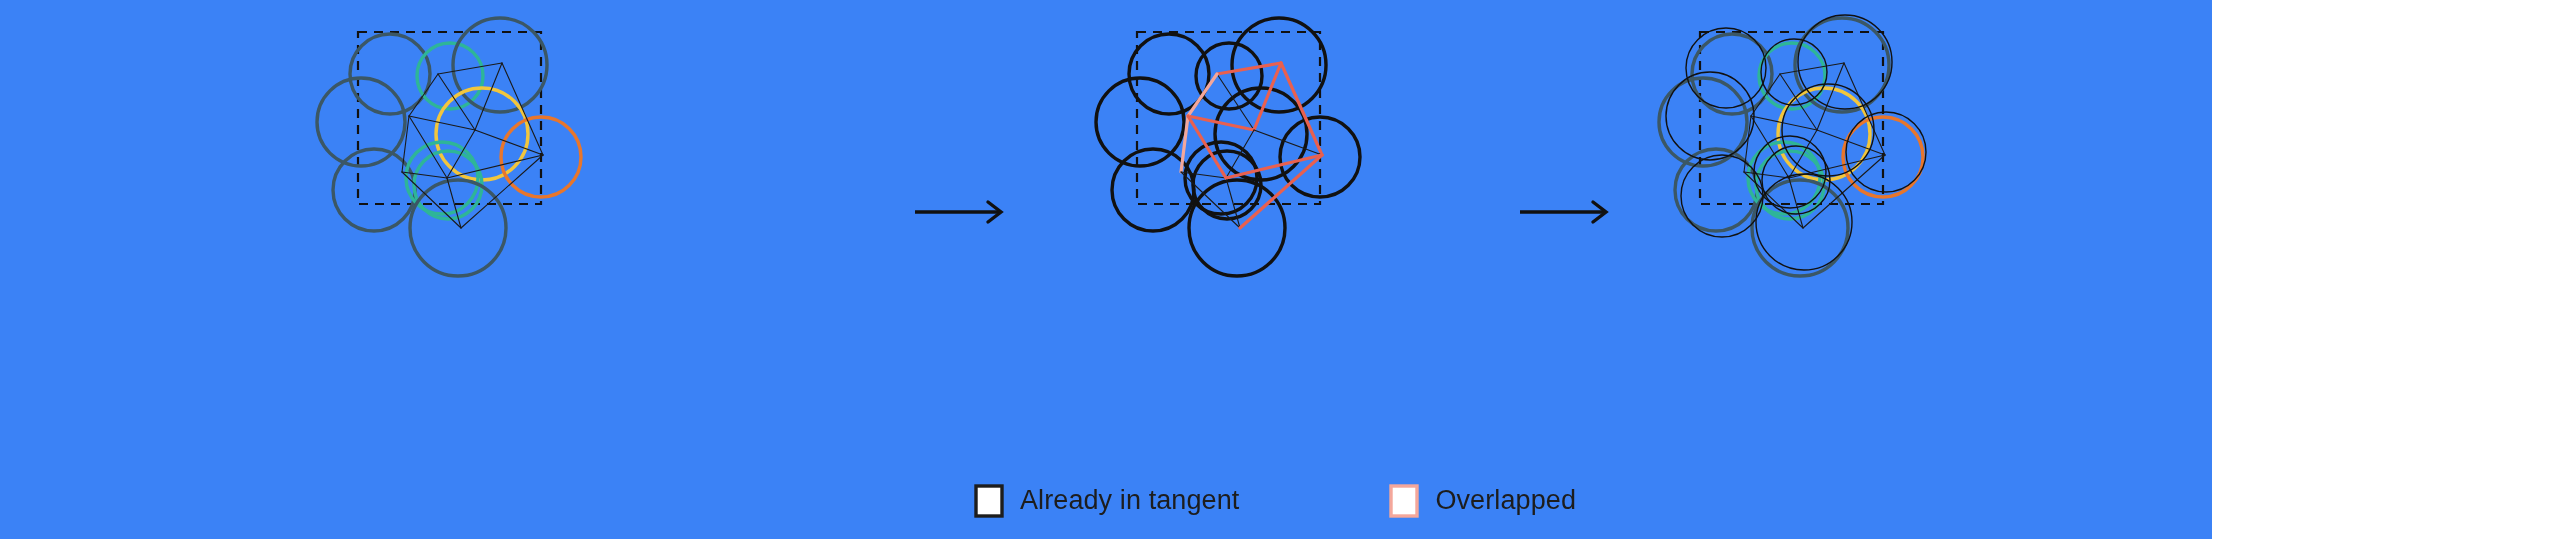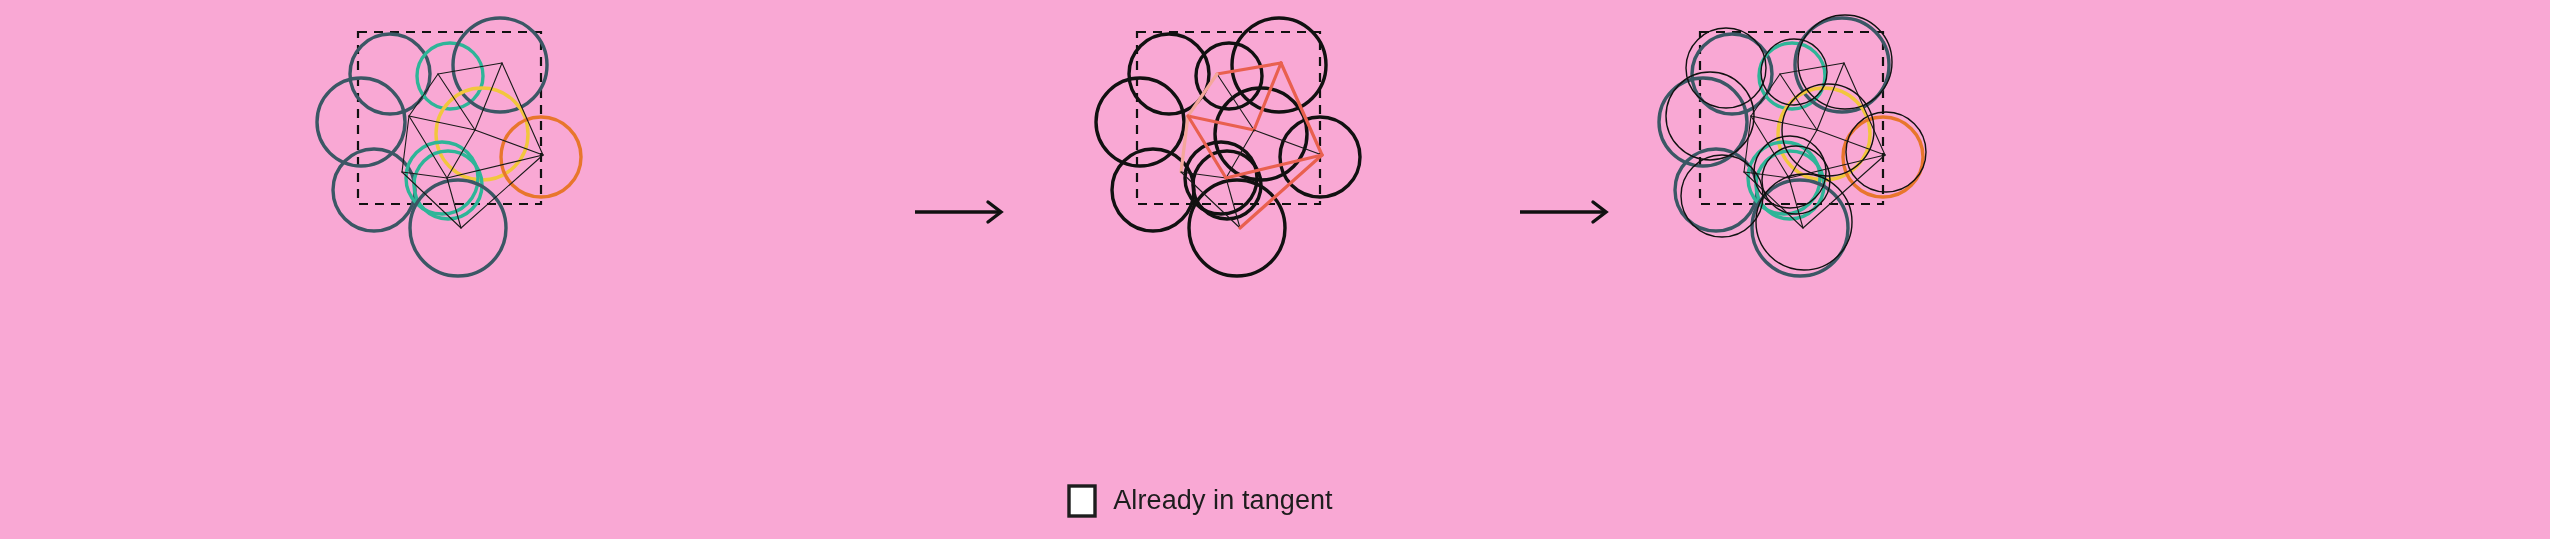--- a/index.html
+++ b/index.html
@@ -8,23 +8,23 @@
     background: #ffffff;
   }
   body {
     width: 2550px;
     height: 539px;
     font-family: "Liberation Sans", sans-serif;
     overflow: hidden;
   }
   #figure-root {
     position: relative;
-    width: 2550px;
+    width: 2212px;
     height: 539px;
-    background: #f9a8d4;
+    background: #3b82f6;
   }
   .panel {
     position: absolute;
     top: 0;
     height: 460px;
   }
   .panel svg, .arrow svg, .legend-swatch svg {
     display: block;
     overflow: visible;
   }
@@ -185,15 +185,23 @@
     <div class="legend-item">
       <span class="legend-swatch" id="swatch-0">
           <svg width="30" height="34" viewBox="0 0 30 34">
             <rect x="2" y="2" width="26" height="30" fill="#ffffff" stroke="#1d1d1d" stroke-width="3.4"></rect>
           </svg>
         </span>
       <span class="legend-label">Already in tangent</span>
     </div>
     <div class="legend-gap-a"></div>
     <div class="legend-gap-b"></div>
+    <div class="legend-item">
+      <span class="legend-swatch" id="swatch-2">
+          <svg width="30" height="34" viewBox="0 0 30 34">
+            <rect x="2" y="2" width="26" height="30" fill="#ffffff" stroke="#F4A79B" stroke-width="3.4"></rect>
+          </svg>
+        </span>
+      <span class="legend-label">Overlapped</span>
+    </div>
   </div>
 
 </div>
 
 </body></html>

